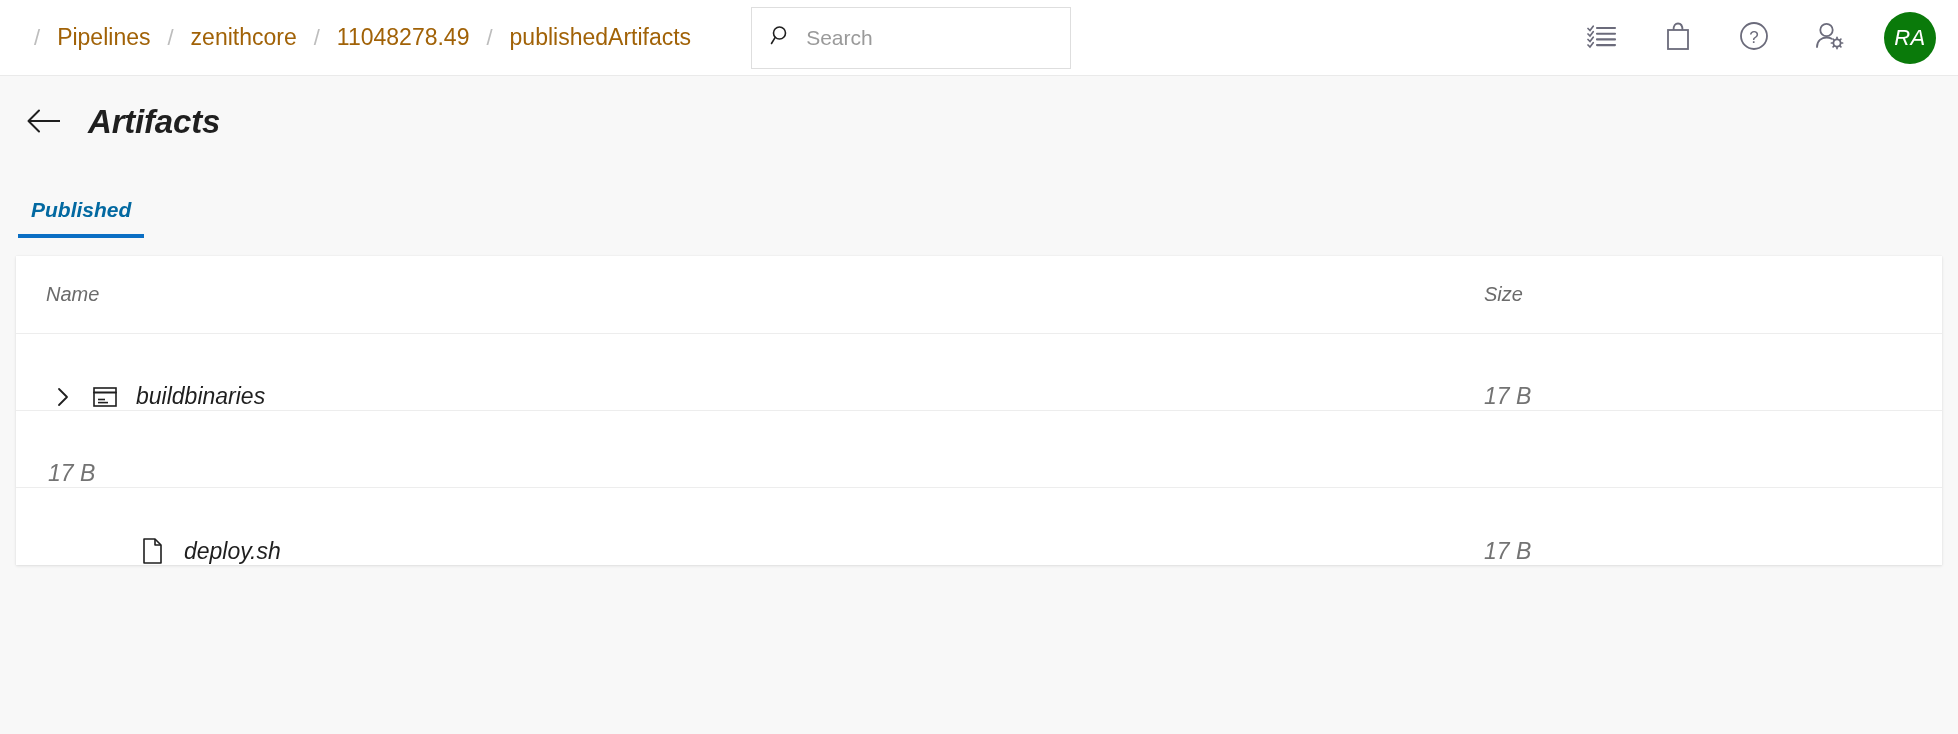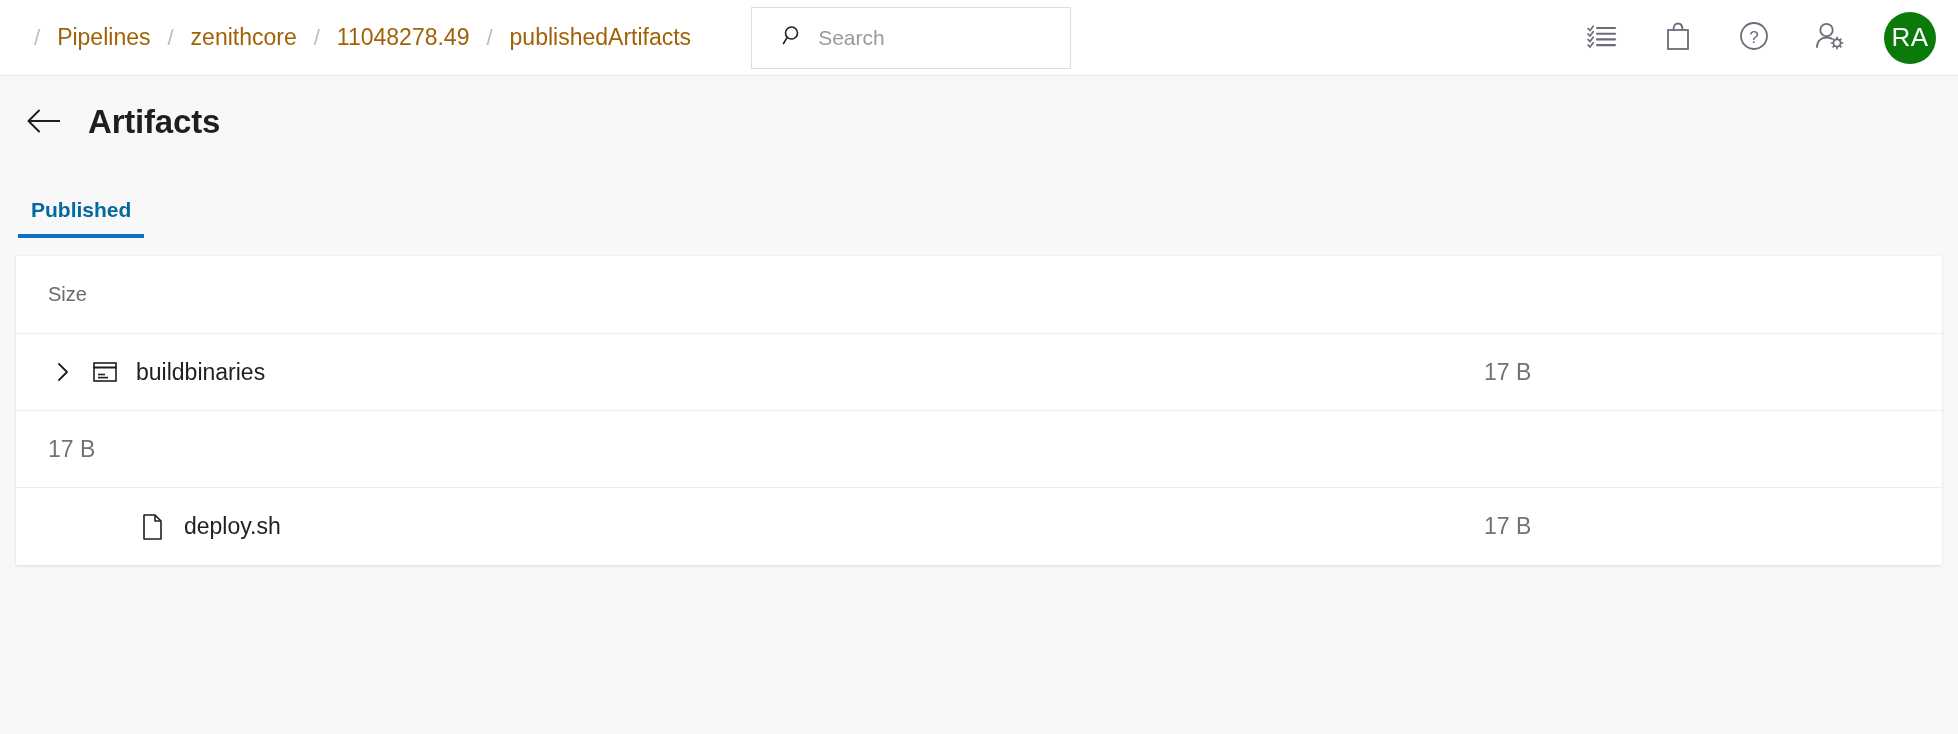--- a/index.html
+++ b/index.html
@@ -47,21 +47,21 @@
   }
 
   .search-wrap { margin-left: 60px; }
   .search-box {
     width: 320px;
     height: 62px;
     border: 1px solid #dededE;
     background: #ffffff;
     display: flex;
     align-items: center;
-    padding: 0 24px;
+    padding: 0 12px;
   }
   .search-box .mag { margin: 0 14px 0 6px; flex: 0 0 auto; }
   .search-input {
     border: none;
     outline: none;
     font-family: "Liberation Sans", sans-serif;
     font-size: 21px;
     color: #333;
     background: transparent;
     width: 100%;
@@ -87,33 +87,34 @@
     background: transparent;
     border: none;
     padding: 0;
   }
 
   .avatar {
     width: 52px; height: 52px;
     border-radius: 50%;
     background: #0a7a0a;
     color: #ffffff;
-    font-size: 26px;
+    font-size: 22px;
     letter-spacing: .5px;
     display: flex;
     align-items: center;
     justify-content: center;
     cursor: pointer;
     margin-left: 16px;
     margin-right: 4px;
     flex: 0 0 auto;
+    font-style: italic;
   }
 
   
-  .page { padding: 0 16px; }
+  .page { padding: 0 16px; font-style: italic; }
 
   .page-head {
     display: flex;
     align-items: center;
     height: 92px;
     padding-left: 6px;
   }
   .back-btn {
     width: 44px; height: 44px;
     display: flex; align-items: center; justify-content: center;
@@ -159,21 +160,21 @@
 
   .row {
     display: flex;
     align-items: center;
     height: 77px;
     border-bottom: 1px solid #ededed;
     padding: 0 30px;
   }
   .row:last-child { border-bottom: none; }
   .row.header { height: 78px; }
-  .row.data { cursor: pointer; }
+  .row.data { cursor: pointer; align-items: flex-end; }
 
   .col-name {
     flex: 1 1 auto;
     display: flex;
     align-items: center;
     min-width: 0;
   }
   .col-size {
     flex: 0 0 auto;
     width: 430px;
@@ -324,20 +325,23 @@
 
   <div class="tabs">
     <div class="tab active">
       <span>Published</span>
     </div>
   </div>
 
   <div class="card">
 
     <div class="row header">
+      <div class="col-name">
+        <span class="th">Name</span>
+      </div>
       <div class="col-size">
         <span class="th">Size</span>
       </div>
     </div>
 
     <div class="row data">
       <div class="col-name indent-1">
         <span class="chev">
           <svg width="18" height="22" viewBox="0 0 18 22">
             <polyline points="5,3 13,11 5,19" fill="none" stroke="#1f1f1f" stroke-width="1.8" stroke-linecap="round" stroke-linejoin="round"></polyline>

